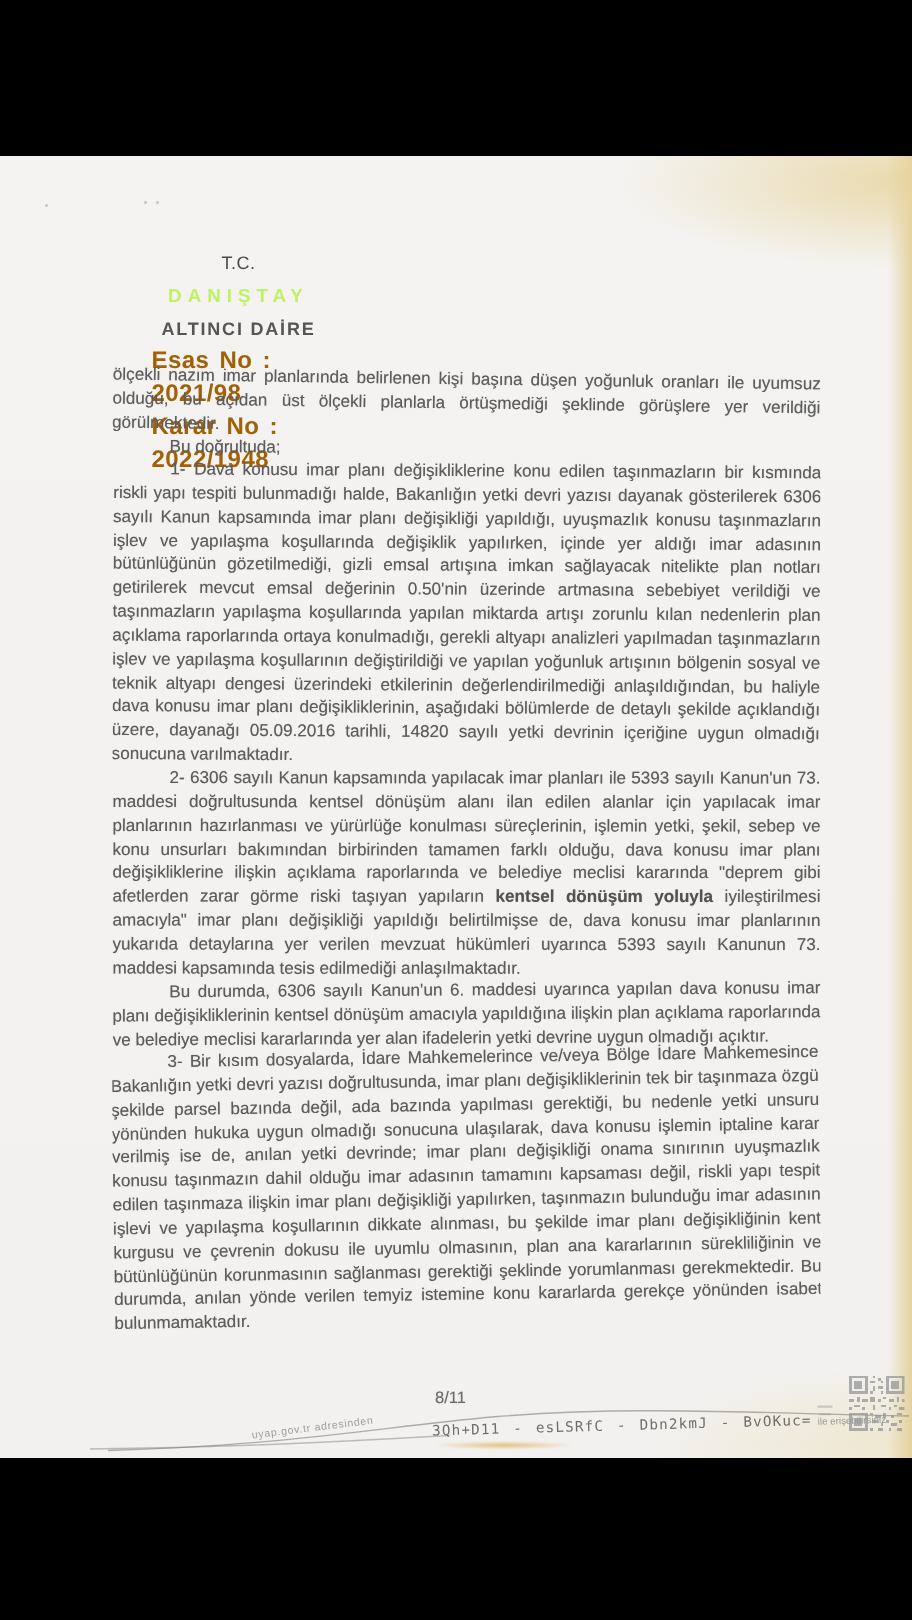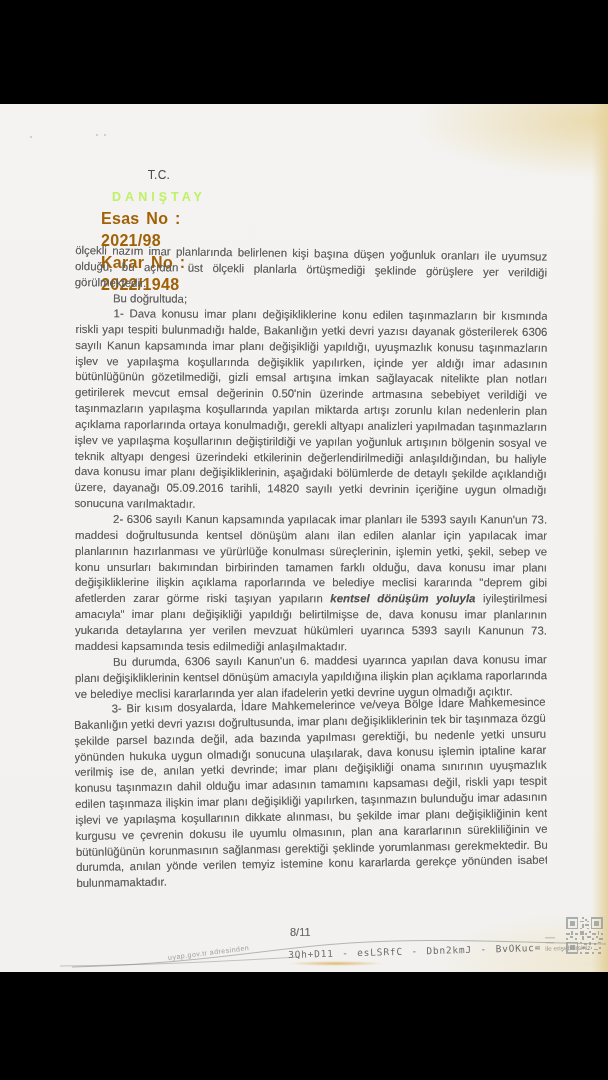--- a/index.html
+++ b/index.html
@@ -49,21 +49,21 @@
     text-align:justify; overflow:hidden;
     text-shadow:0 0 0.5px rgba(92,92,92,0.55);
   }
   .doc-body p { margin:0; }
   .doc-body p.ind { text-indent:38px; }
   .r-dn1 { transform:rotate(0.8deg);  transform-origin:0 50%; }
   .r-dn2 { transform:rotate(0.35deg); transform-origin:0 50%; }
   .r-fl  { transform:rotate(0.05deg); transform-origin:0 50%; }
   .r-up1 { transform:rotate(-0.35deg);transform-origin:0 50%; }
   .r-up2 { transform:rotate(-0.9deg); transform-origin:0 50%; }
-  .bold-seg { font-weight:bold; color:#525252;font-style:italic; }
+  .bold-seg { font-weight:bold; color:#525252; }
 
   
   .page-number {
     position:absolute; left:290px; top:926px; width:60px;
     text-align:left; font-size:11px; color:#6a6a6a;
     text-shadow:0 0 0.5px rgba(106,106,106,0.5);
   }
   .fold-svg { position:absolute; left:0; top:935px; width:608px; height:45px; }
   .footer-faint {
     position:absolute; left:168px; top:954px;
@@ -101,20 +101,21 @@
 
   <div class="paper"></div>
 
   <span class="speck s1"></span>
   <span class="speck s2"></span>
   <span class="speck s3"></span>
 
   <div class="doc-header">
     <div class="c h-tc">T.C.</div>
     <div class="c h-court">DANIŞTAY</div>
+    <div class="c h-chamber">ALTINCI DAİRE</div>
     <div class="h-no">Esas No : 2021/98</div>
     <div class="h-no">Karar No : 2022/1948</div>
   </div>
 
   <div class="doc-body">
     <p class="r-dn1">ölçekli nazım imar planlarında belirlenen kişi başına düşen yoğunluk oranları ile uyumsuz olduğu, bu açıdan üst ölçekli planlarla örtüşmediği şeklinde görüşlere yer verildiği görülmektedir.</p>
     <p class="ind r-dn2">Bu doğrultuda;</p>
     <p class="ind r-dn2">1- Dava konusu imar planı değişikliklerine konu edilen taşınmazların bir kısmında riskli yapı tespiti bulunmadığı halde, Bakanlığın yetki devri yazısı dayanak gösterilerek 6306 sayılı Kanun kapsamında imar planı değişikliği yapıldığı, uyuşmazlık konusu taşınmazların işlev ve yapılaşma koşullarında değişiklik yapılırken, içinde yer aldığı imar adasının bütünlüğünün gözetilmediği, gizli emsal artışına imkan sağlayacak nitelikte plan notları getirilerek mevcut emsal değerinin 0.50'nin üzerinde artmasına sebebiyet verildiği ve taşınmazların yapılaşma koşullarında yapılan miktarda artışı zorunlu kılan nedenlerin plan açıklama raporlarında ortaya konulmadığı, gerekli altyapı analizleri yapılmadan taşınmazların işlev ve yapılaşma koşullarının değiştirildiği ve yapılan yoğunluk artışının bölgenin sosyal ve teknik altyapı dengesi üzerindeki etkilerinin değerlendirilmediği anlaşıldığından, bu haliyle dava konusu imar planı değişikliklerinin, aşağıdaki bölümlerde de detaylı şekilde açıklandığı üzere, dayanağı 05.09.2016 tarihli, 14820 sayılı yetki devrinin içeriğine uygun olmadığı sonucuna varılmaktadır.</p>
     <p class="ind r-fl"><span>2- 6306 sayılı Kanun kapsamında yapılacak imar planları ile 5393 sayılı Kanun'un 73. maddesi doğrultusunda kentsel dönüşüm alanı ilan edilen alanlar için yapılacak imar planlarının hazırlanması ve yürürlüğe konulması süreçlerinin, işlemin yetki, şekil, sebep ve konu unsurları bakımından birbirinden tamamen farklı olduğu, dava konusu imar planı değişikliklerine ilişkin açıklama raporlarında ve belediye meclisi kararında "deprem gibi afetlerden zarar görme riski taşıyan yapıların </span><span class="bold-seg">kentsel dönüşüm yoluyla</span><span> iyileştirilmesi amacıyla" imar planı değişikliği yapıldığı belirtilmişse de, dava konusu imar planlarının yukarıda detaylarına yer verilen mevzuat hükümleri uyarınca 5393 sayılı Kanunun 73. maddesi kapsamında tesis edilmediği anlaşılmaktadır.</span></p>
     <p class="ind r-up1">Bu durumda, 6306 sayılı Kanun'un 6. maddesi uyarınca yapılan dava konusu imar planı değişikliklerinin kentsel dönüşüm amacıyla yapıldığına ilişkin plan açıklama raporlarında ve belediye meclisi kararlarında yer alan ifadelerin yetki devrine uygun olmadığı açıktır.</p>

